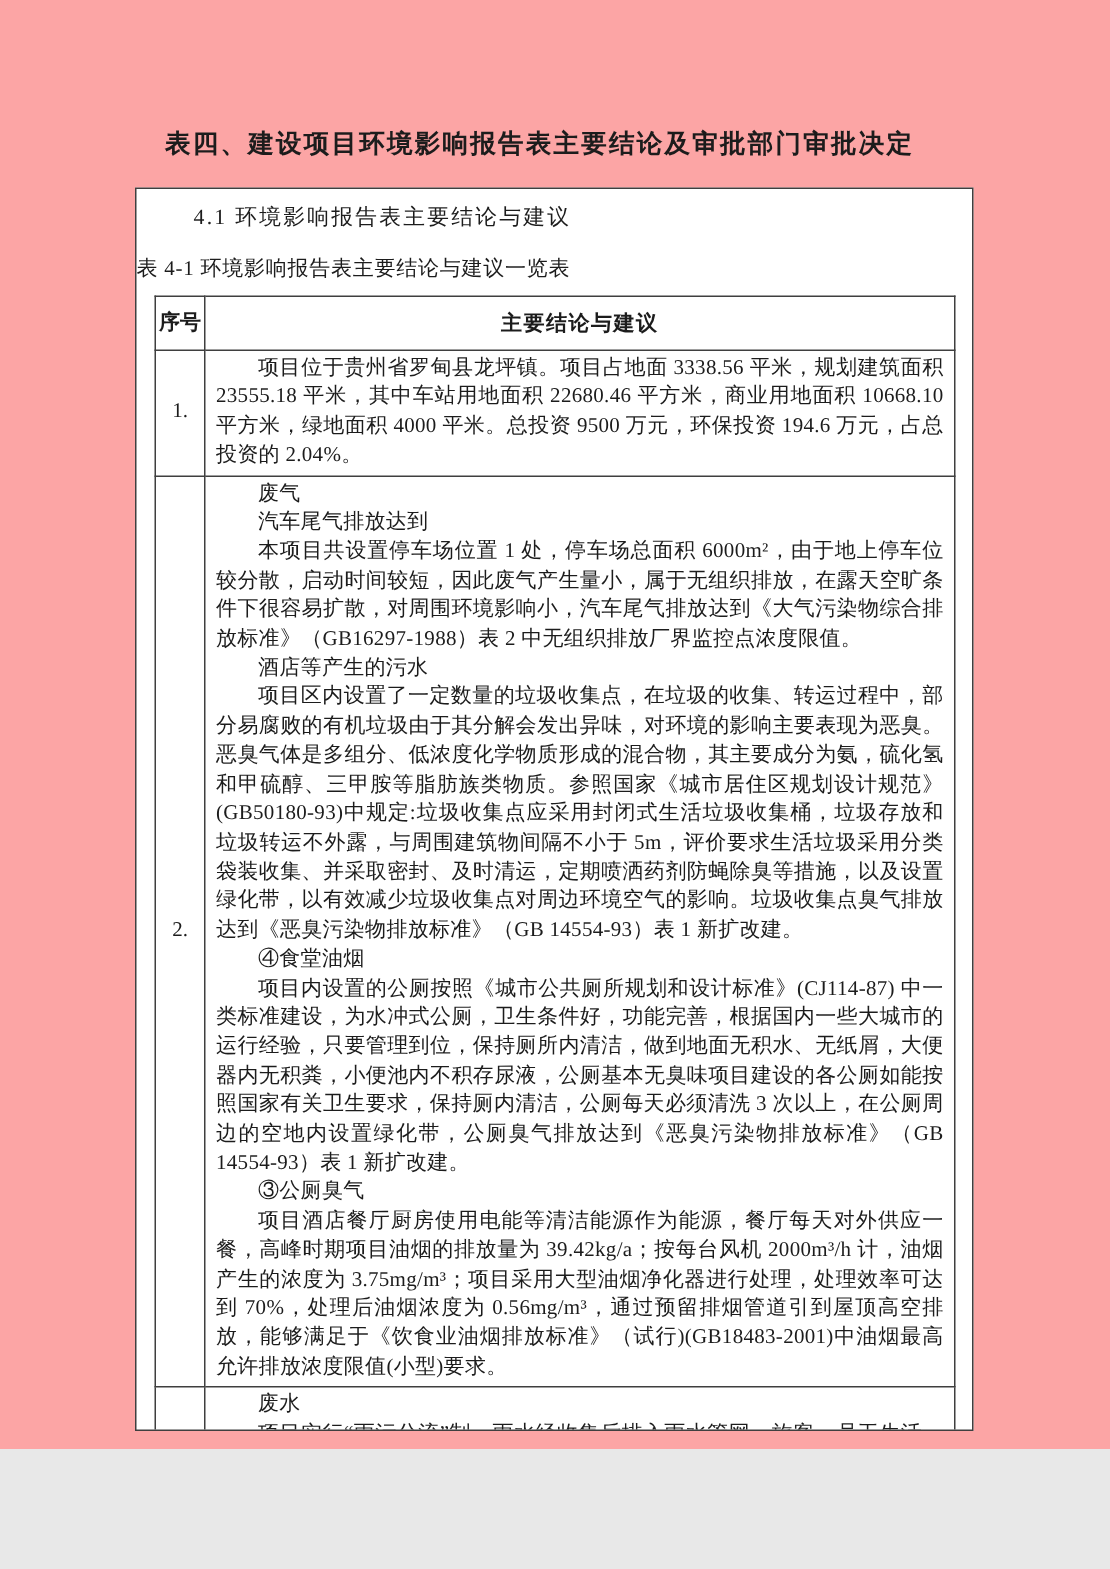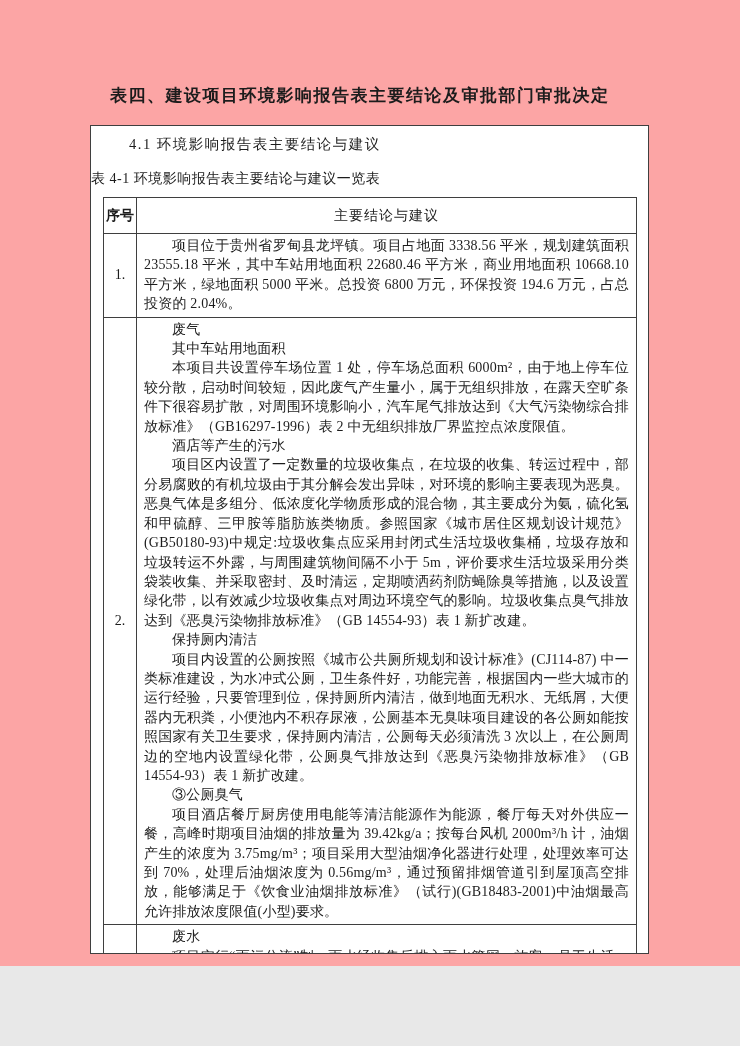--- a/index.html
+++ b/index.html
@@ -61,21 +61,21 @@
     text-align: center;
     padding: 2px 0;
   }
   th.col-no {
     height: 36px;
     font-weight: bold;
     line-height: 17px;
     font-size: 14px;
   }
   th.col-main {
-    font-weight: normal;
+    font-weight: bold;
     letter-spacing: 1px;
     font-size: 14.5px;
   }
   td.cell-no { font-size: 13px; }
   td.cell-main {
     padding: 2px 7px 3px 7px;
     vertical-align: top;
   }
   .para {
     font-size: 14px;
@@ -114,32 +114,32 @@
       <thead>
         <tr>
           <th class="col-no">序号</th>
           <th class="col-main">主要结论与建议</th>
         </tr>
       </thead>
       <tbody>
         <tr>
           <td class="cell-no">1.</td>
           <td class="cell-main">
-            <p class="para">项目位于贵州省罗甸县龙坪镇。项目占地面 3338.56 平米，规划建筑面积 23555.18 平米，其中车站用地面积 22680.46 平方米，商业用地面积 10668.10 平方米，绿地面积 5000 平米。总投资 6800 万元，环保投资 194.6 万元，占总投资的 2.04%。</p>
+            <p class="para">项目位于贵州省罗甸县龙坪镇。项目占地面 3338.56 平米，规划建筑面积 23555.18 平米，其中车站用地面积 22680.46 平方米，商业用地面积 10668.10 平方米，绿地面积 4000 平米。总投资 9500 万元，环保投资 194.6 万元，占总投资的 2.04%。</p>
           </td>
         </tr>
         <tr>
           <td class="cell-no">2.</td>
           <td class="cell-main">
             <p class="para">废气</p>
-            <p class="para">其中车站用地面积</p>
-            <p class="para">本项目共设置停车场位置 1 处，停车场总面积 6000m²，由于地上停车位较分散，启动时间较短，因此废气产生量小，属于无组织排放，在露天空旷条件下很容易扩散，对周围环境影响小，汽车尾气排放达到《大气污染物综合排放标准》（GB16297-1996）表 2 中无组织排放厂界监控点浓度限值。</p>
+            <p class="para">汽车尾气排放达到</p>
+            <p class="para">本项目共设置停车场位置 1 处，停车场总面积 6000m²，由于地上停车位较分散，启动时间较短，因此废气产生量小，属于无组织排放，在露天空旷条件下很容易扩散，对周围环境影响小，汽车尾气排放达到《大气污染物综合排放标准》（GB16297-1988）表 2 中无组织排放厂界监控点浓度限值。</p>
             <p class="para">酒店等产生的污水</p>
             <p class="para">项目区内设置了一定数量的垃圾收集点，在垃圾的收集、转运过程中，部分易腐败的有机垃圾由于其分解会发出异味，对环境的影响主要表现为恶臭。恶臭气体是多组分、低浓度化学物质形成的混合物，其主要成分为氨，硫化氢和甲硫醇、三甲胺等脂肪族类物质。参照国家《城市居住区规划设计规范》(GB50180-93)中规定:垃圾收集点应采用封闭式生活垃圾收集桶，垃圾存放和垃圾转运不外露，与周围建筑物间隔不小于 5m，评价要求生活垃圾采用分类袋装收集、并采取密封、及时清运，定期喷洒药剂防蝇除臭等措施，以及设置绿化带，以有效减少垃圾收集点对周边环境空气的影响。垃圾收集点臭气排放达到《恶臭污染物排放标准》（GB 14554-93）表 1 新扩改建。</p>
-            <p class="para">保持厕内清洁</p>
+            <p class="para">④食堂油烟</p>
             <p class="para">项目内设置的公厕按照《城市公共厕所规划和设计标准》(CJ114-87) 中一类标准建设，为水冲式公厕，卫生条件好，功能完善，根据国内一些大城市的运行经验，只要管理到位，保持厕所内清洁，做到地面无积水、无纸屑，大便器内无积粪，小便池内不积存尿液，公厕基本无臭味项目建设的各公厕如能按照国家有关卫生要求，保持厕内清洁，公厕每天必须清洗 3 次以上，在公厕周边的空地内设置绿化带，公厕臭气排放达到《恶臭污染物排放标准》（GB 14554-93）表 1 新扩改建。</p>
             <p class="para">③公厕臭气</p>
             <p class="para">项目酒店餐厅厨房使用电能等清洁能源作为能源，餐厅每天对外供应一餐，高峰时期项目油烟的排放量为 39.42kg/a；按每台风机 2000m³/h 计，油烟产生的浓度为 3.75mg/m³；项目采用大型油烟净化器进行处理，处理效率可达到 70%，处理后油烟浓度为 0.56mg/m³，通过预留排烟管道引到屋顶高空排放，能够满足于《饮食业油烟排放标准》（试行)(GB18483-2001)中油烟最高允许排放浓度限值(小型)要求。</p>
           </td>
         </tr>
         <tr>
           <td class="cell-no">3.</td>
           <td class="cell-main">
             <p class="para">废水</p>
             <p class="para">项目实行“雨污分流”制，雨水经收集后排入雨水管网。旅客、员工生活、商业区、地面清扫、酒店等产生的污水，地面清扫污水和酒店餐厅产生的污水经隔油池处理后与其他生活污水经化粪池预处理达到《污水综合排放标准》(GB8978-1996)表 4 中三级标准后，排入罗甸污水处理厂进行处理。</p>

